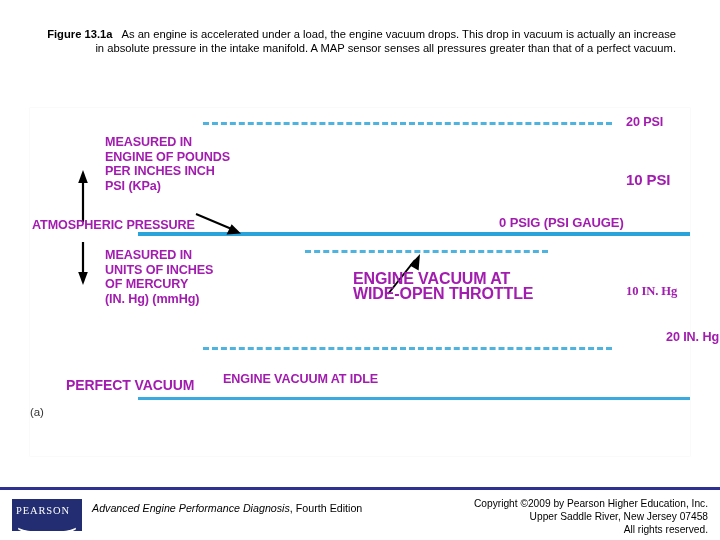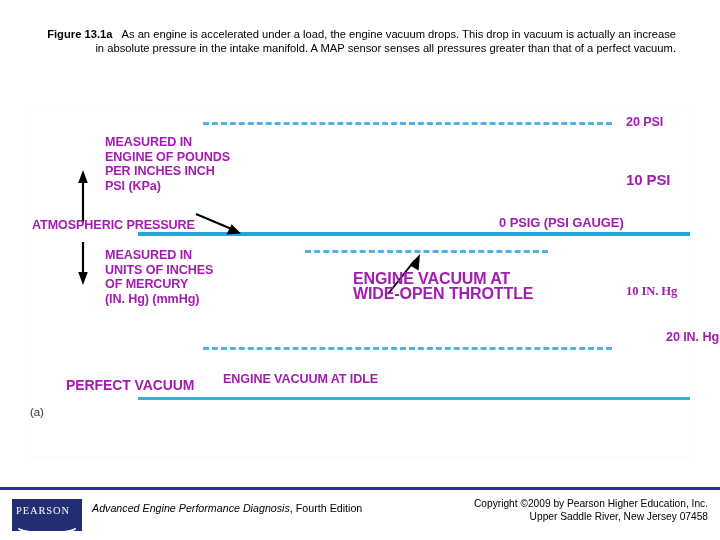--- a/index.html
+++ b/index.html
@@ -243,15 +243,16 @@
     <div class="swoosh"></div>
   </div>
 
   <div id="book-info">
     <div><span class="title">Advanced Engine Performance Diagnosis</span><span>, Fourth Edition</span></div>
   </div>
 
   <div id="copyright">
     <div>Copyright ©2009 by Pearson Higher Education, Inc.</div>
     <div>Upper Saddle River, New Jersey 07458</div>
+    <div>All rights reserved.</div>
   </div>
 
 </div>
 
 </body></html>

